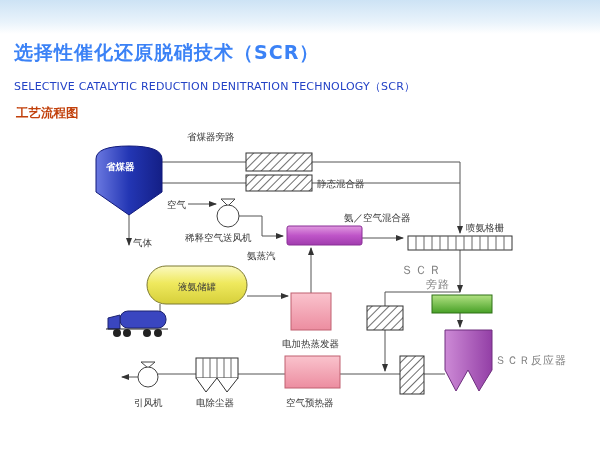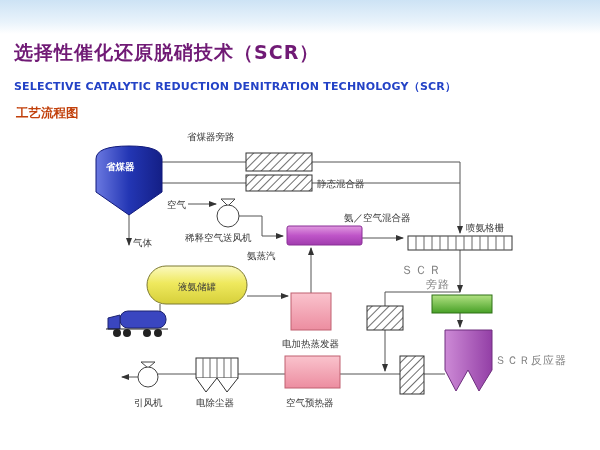--- a/index.html
+++ b/index.html
@@ -4,26 +4,26 @@
 <style>
   * { margin:0; padding:0; box-sizing:border-box; }
   html,body { width:600px; height:450px; background:#fff; overflow:hidden; }
   body { position:relative; font-family:"DejaVu Sans", sans-serif; }
   .top-band {
     position:absolute; top:0; left:0; width:600px; height:34px;
     background:linear-gradient(#cde3f5, #e9f3fb 65%, #ffffff);
   }
   .title {
     position:absolute; left:14px; top:40px;
-    font-size:19px; font-weight:bold; color:#701a75; letter-spacing:1px;
+    font-size:19px; font-weight:bold; color:#3b82f6; letter-spacing:1px;
     white-space:nowrap;
   }
   .subtitle {
     position:absolute; left:14px; top:79px;
-    font-size:11px; font-weight:bold; color:#2342c6; letter-spacing:0.2px;
+    font-size:11px; font-weight:normal; color:#2342c6; letter-spacing:0.2px;
     white-space:nowrap;
   }
   .section-label {
     position:absolute; left:16px; top:105px;
     font-size:12.5px; font-weight:bold; color:#c2410c;
   }
   svg.diagram { position:absolute; left:0; top:126px; }
   .lbl { font-size:9.5px; fill:#3a3a3a; font-family:"DejaVu Sans",sans-serif; }
   .lbl-white { font-size:9.5px; fill:#ffffff; font-weight:bold; font-family:"DejaVu Sans",sans-serif; }
   .lbl-gray { font-size:12px; fill:#828282; letter-spacing:2px; font-family:"DejaVu Sans",sans-serif; }

